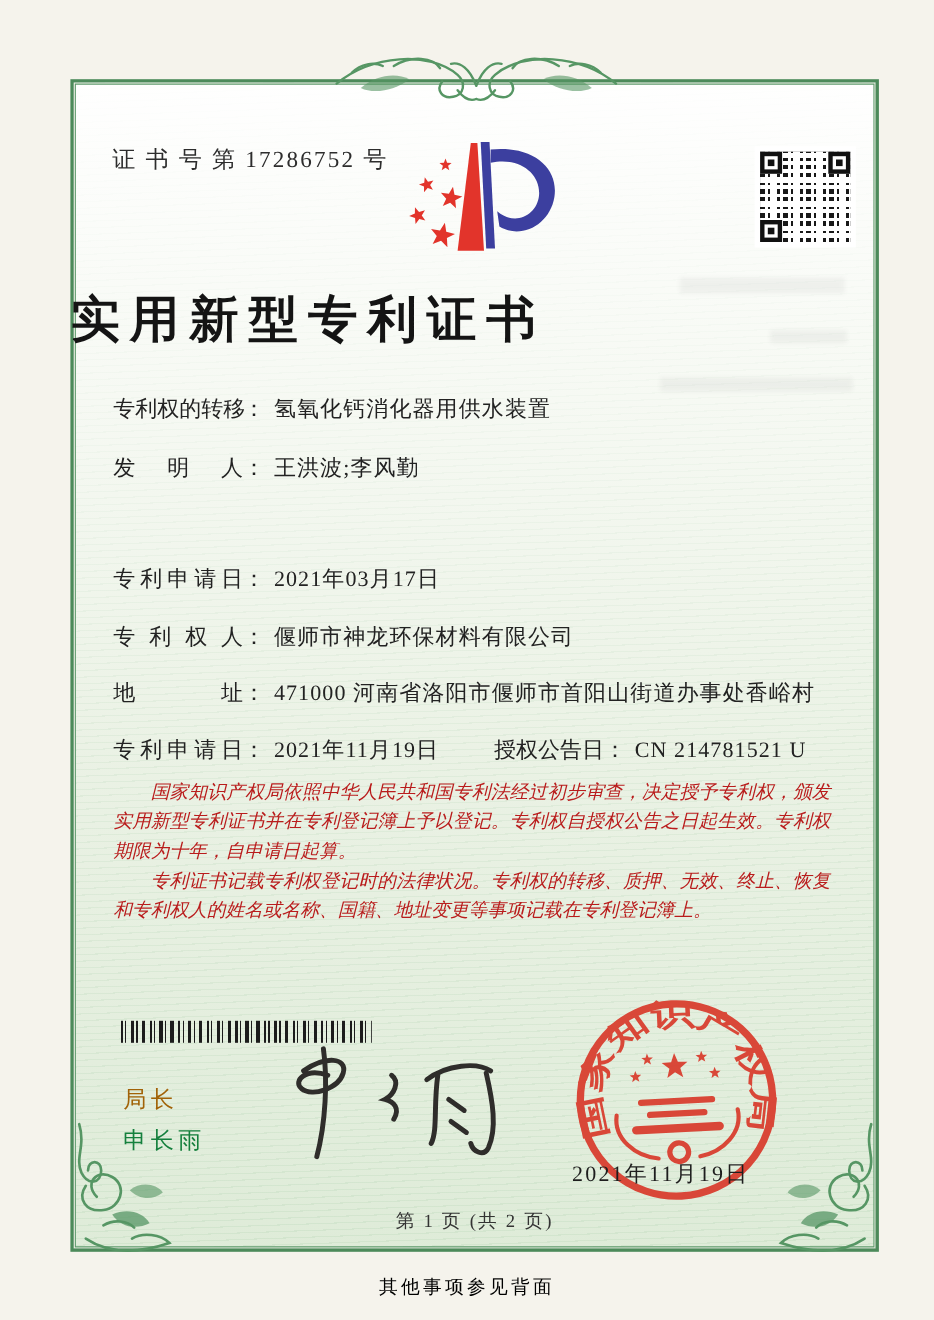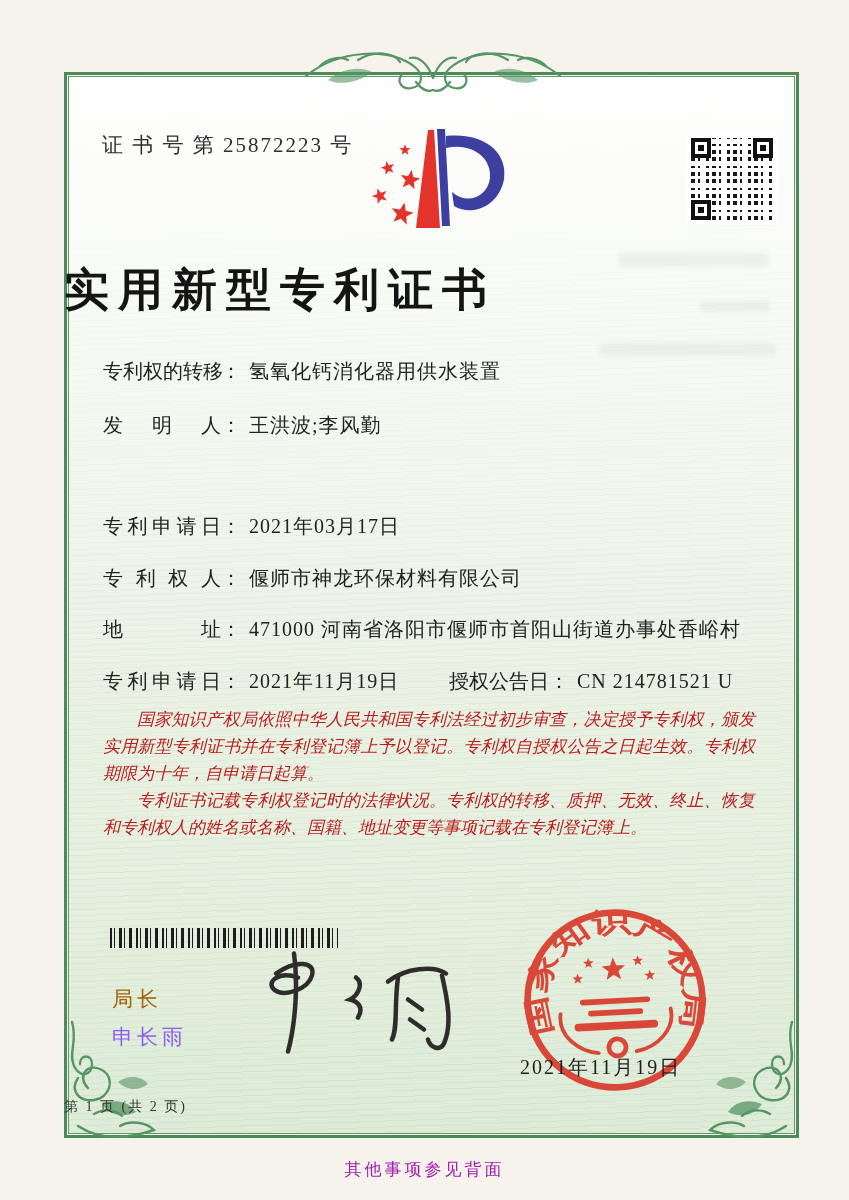--- a/index.html
+++ b/index.html
@@ -63,28 +63,28 @@
   }
   .body-text p { text-indent:2em; }
 
   
   .barcode {
     left:110px; top:928px; width:228px; height:20px;
     background-image:
       repeating-linear-gradient(90deg,#1c1c1c 0 2px,rgba(0,0,0,0) 2px 4px,#1c1c1c 4px 5px,rgba(0,0,0,0) 5px 9px,#1c1c1c 9px 12px,rgba(0,0,0,0) 12px 14px,#1c1c1c 14px 15px,rgba(0,0,0,0) 15px 19px,#1c1c1c 19px 22px,rgba(0,0,0,0) 22px 26px);
   }
   .signer-title { left:112px; top:985px; font-size:21px; letter-spacing:4px; color:#a16207; }
-  .signer-name  { left:112px; top:1023px; font-size:21px; letter-spacing:4px; color:#8b5cf6; }
+  .signer-name  { left:112px; top:1023px; font-size:21px; letter-spacing:4px; color:#15803d; }
   .signature { left:238px; top:942px; width:230px; height:118px; }
 
   .seal { left:520px; top:905px; width:190px; height:190px; opacity:.92; transform:rotate(-3deg); }
   .seal-date { left:520px; top:1054px; font-size:20px; letter-spacing:2px; color:#1e1e1e; }
 
-  .page-ind { left:64px; top:1098px; width:735px; text-align:left; font-size:14px; color:#333; letter-spacing:2px; }
-  .footer-note { left:0; top:1158px; width:849px; text-align:center; font-size:17px; color:#a21caf; letter-spacing:3px; }
+  .page-ind { left:64px; top:1098px; width:735px; text-align:center; font-size:17px; color:#333; letter-spacing:2px; }
+  .footer-note { left:0; top:1158px; width:849px; text-align:center; font-size:17px; color:#000000; letter-spacing:3px; }
 
   
   .ghost { background:#555; opacity:.06; filter:blur(2px); border-radius:2px; }
 </style>
 </head>
 <body>
 
 <div class="sheet">
 
   <div class="abs frame"></div>
@@ -124,21 +124,21 @@
 
   <svg class="abs flourish" style="left:58px;top:1018px;width:110px;height:130px" viewBox="0 0 110 130">
     <use href="#cornerFlourish"></use>
   </svg>
   <svg class="abs flourish" style="left:696px;top:1018px;width:110px;height:130px" viewBox="0 0 110 130">
     <g transform="translate(110,0) scale(-1,1)">
         <use href="#cornerFlourish"></use>
       </g>
   </svg>
 
-  <div class="abs cert-no">证 书 号 第 25872223 号</div>
+  <div class="abs cert-no">证 书 号 第 17286752 号</div>
 
   <svg class="abs logo" viewBox="0 0 150 112">
     <g fill="#e2342b">
       <polygon points="70,6 76,6 82,104 58,104"></polygon>
       <use href="#star" transform="translate(47,26) scale(0.45)"></use>
       <use href="#star" transform="translate(30,44) scale(0.55) rotate(-15)"></use>
       <use href="#star" transform="translate(52,56) scale(0.8) rotate(10)"></use>
       <use href="#star" transform="translate(22,72) scale(0.62) rotate(-20)"></use>
       <use href="#star" transform="translate(44,90) scale(0.9) rotate(12)"></use>
     </g>

